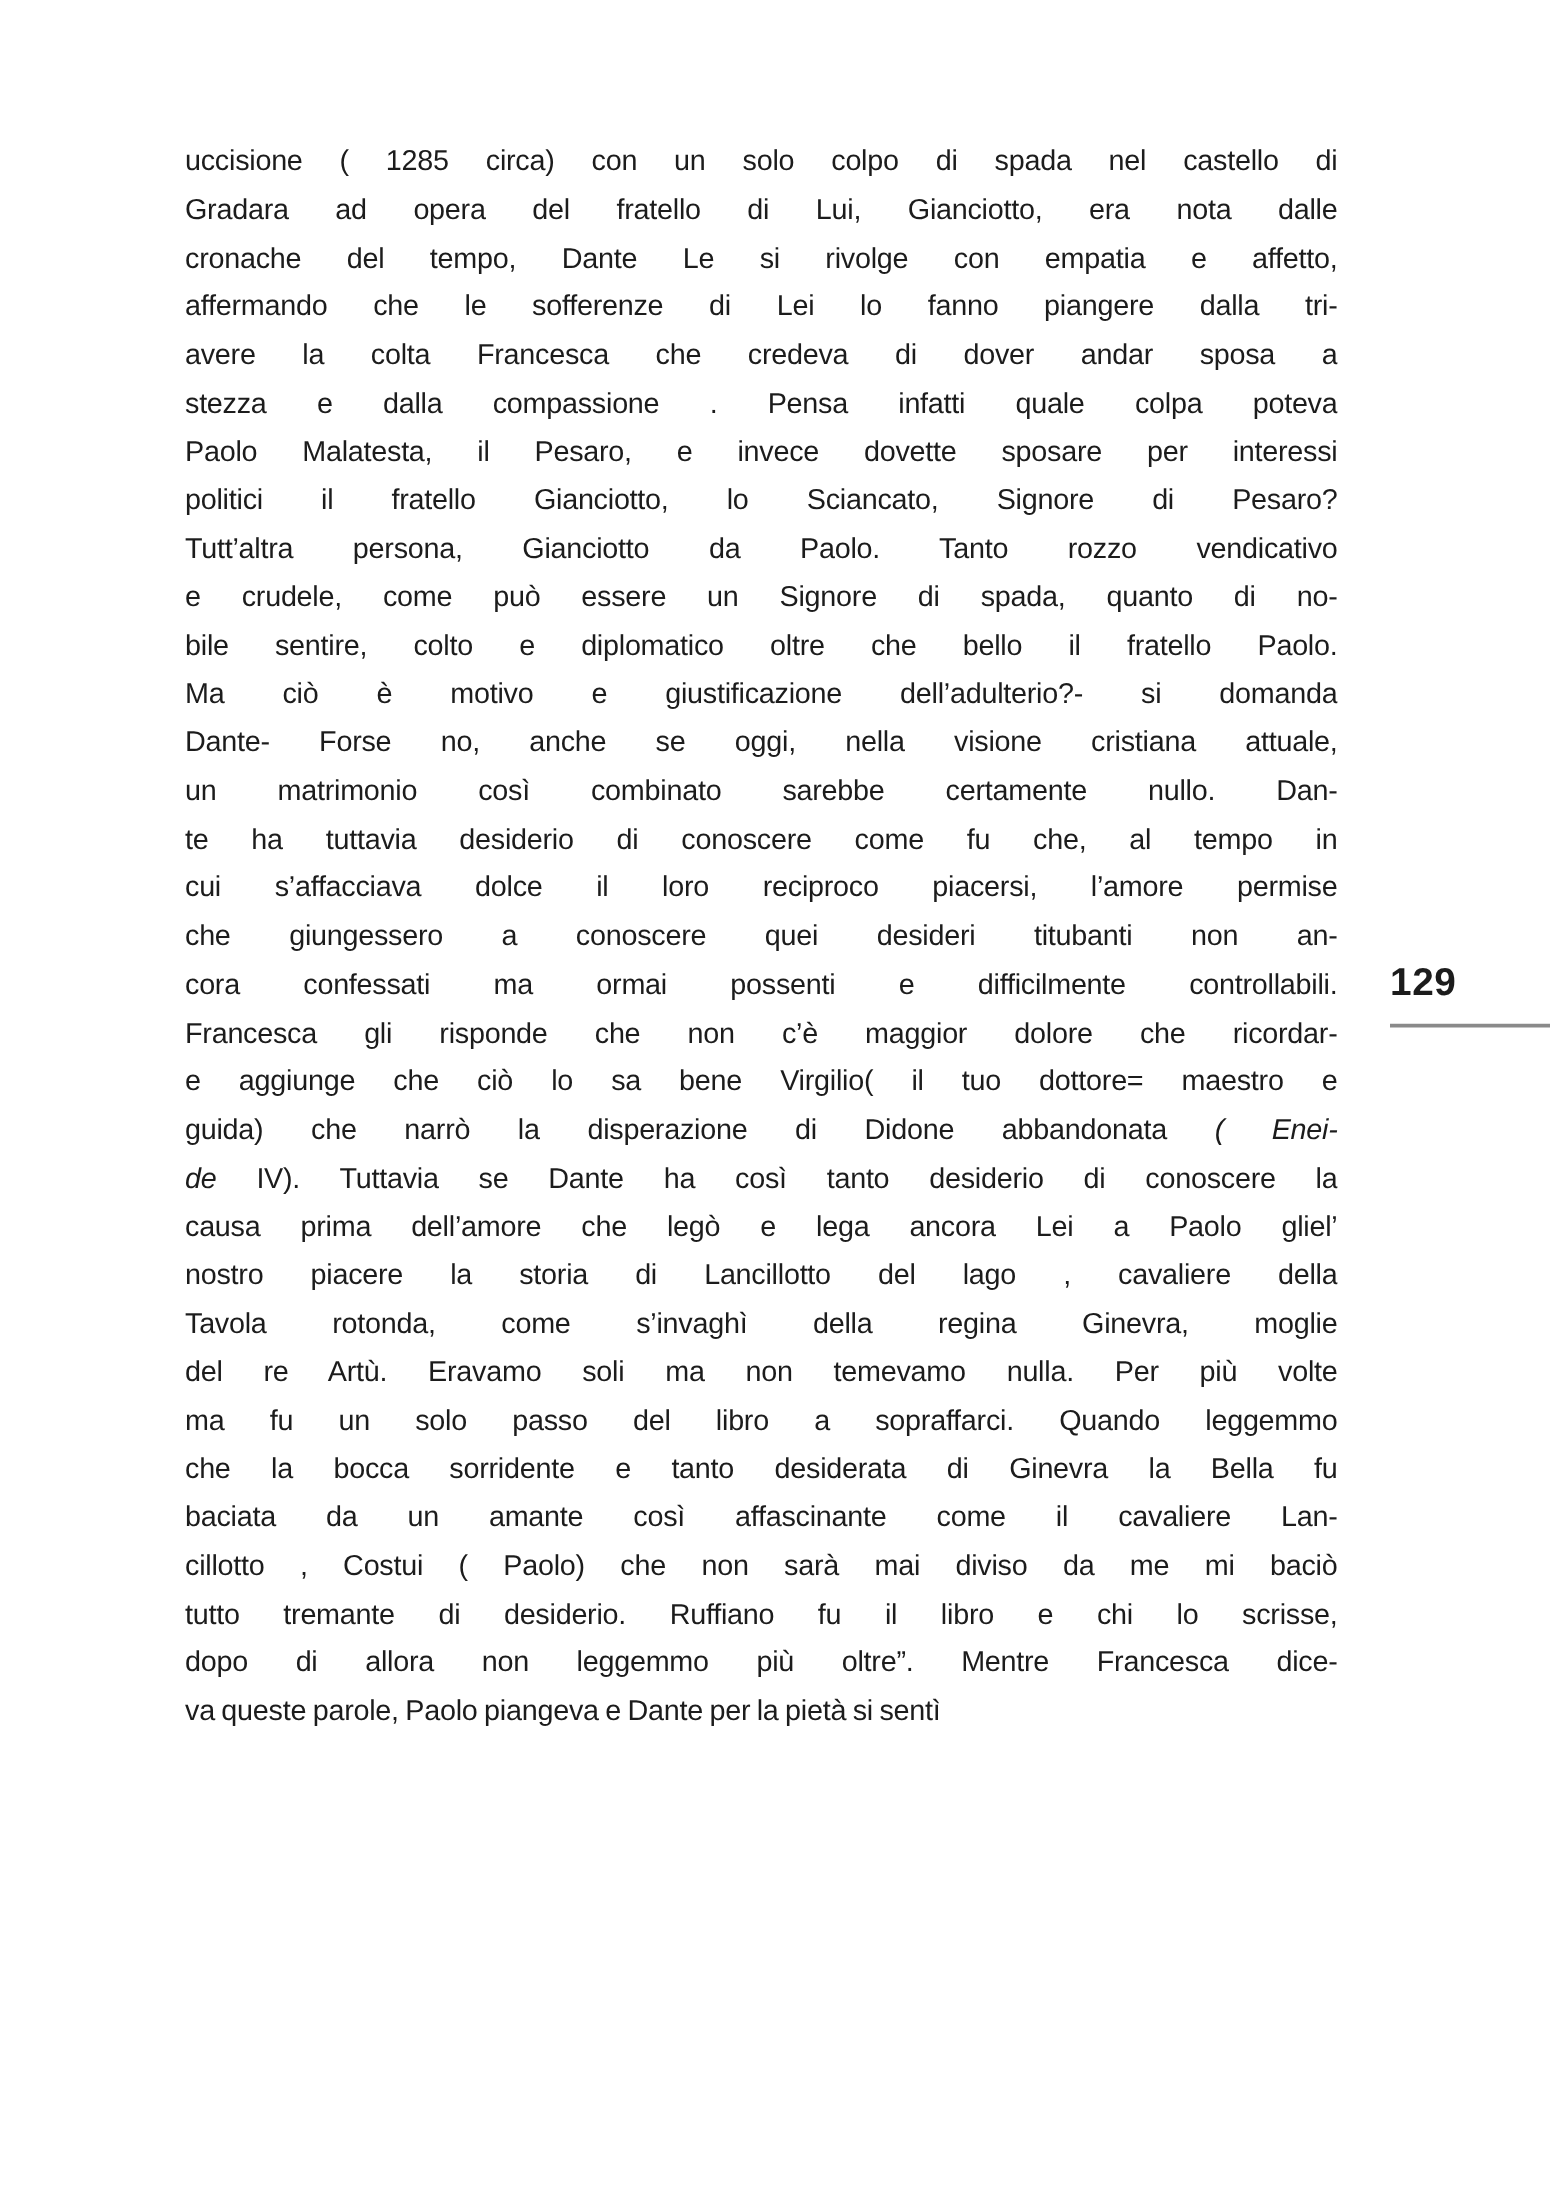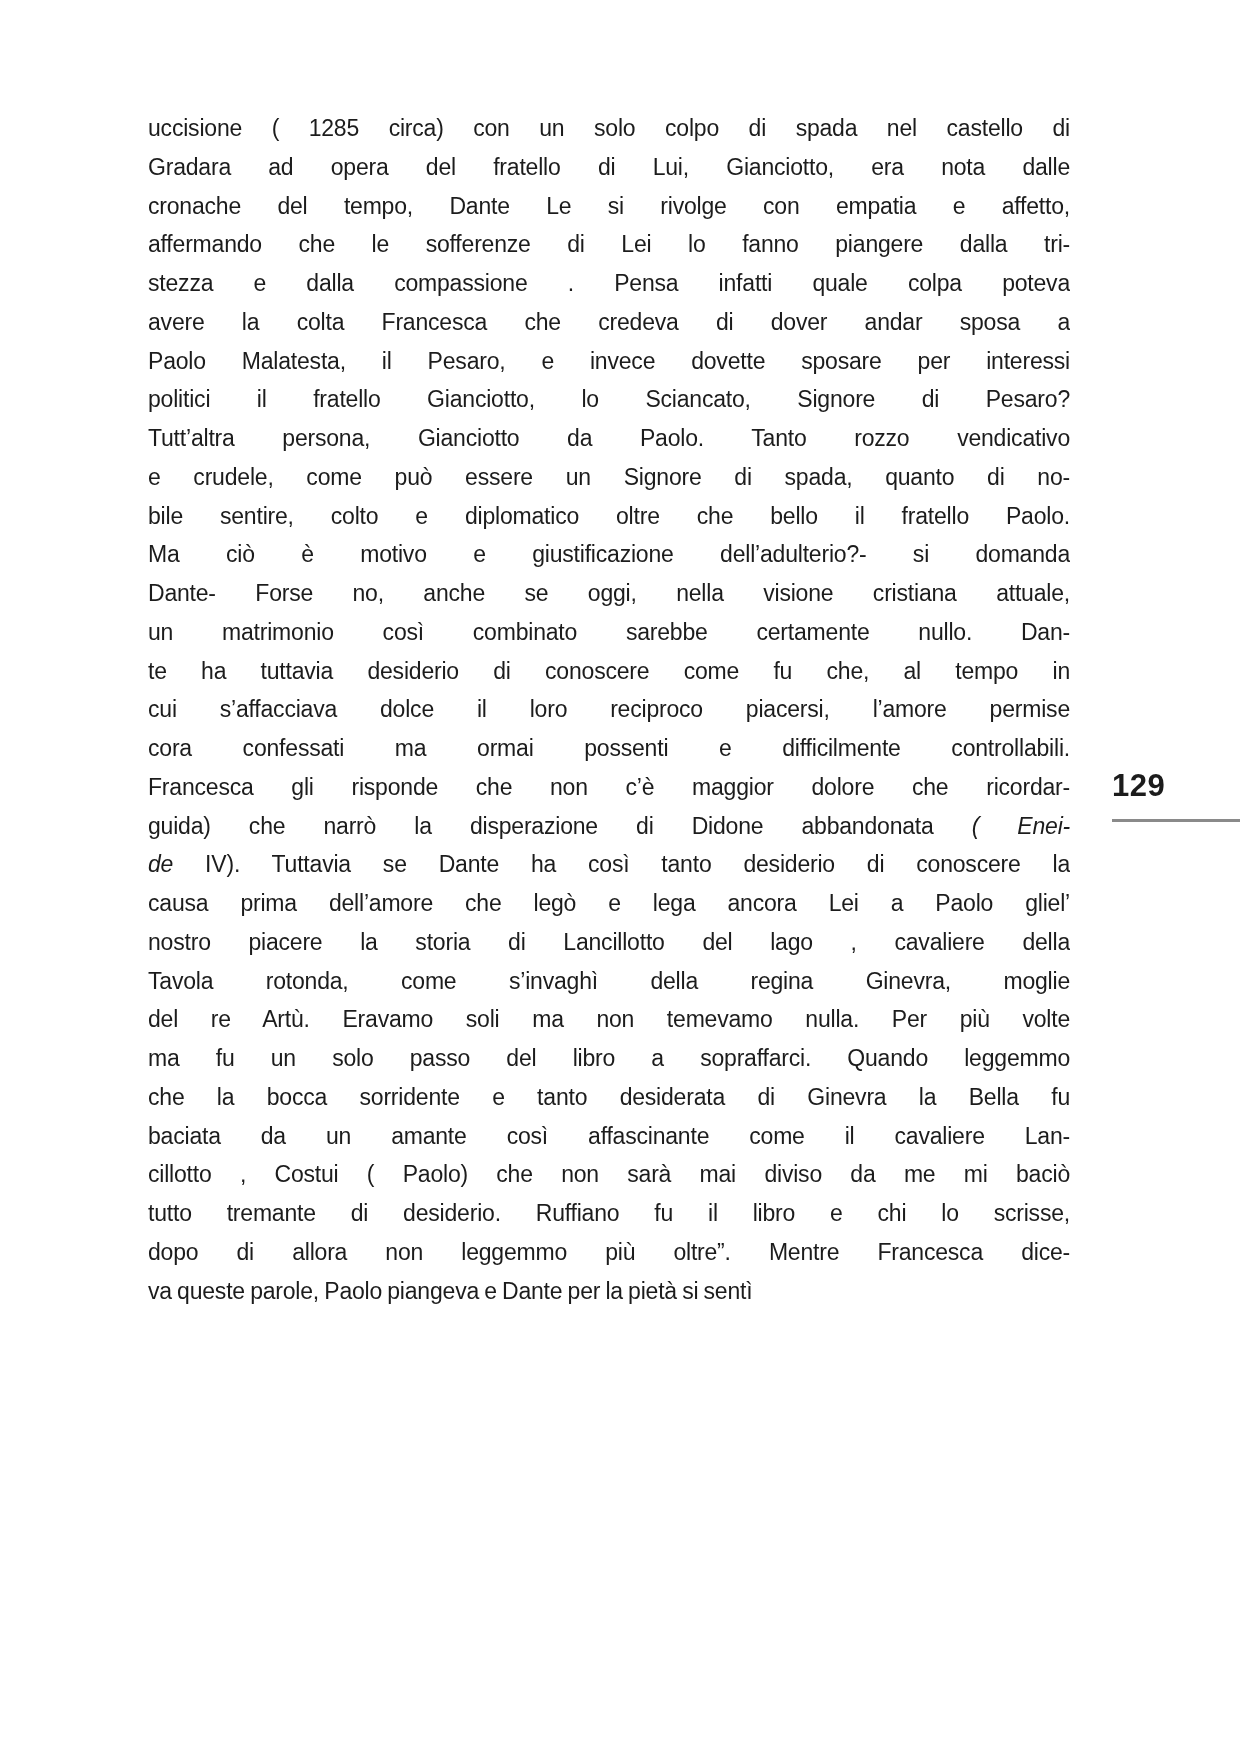--- a/index.html
+++ b/index.html
@@ -67,34 +67,36 @@
 </head>
 <body style="background: rgb(255, 255, 255); color: rgb(28, 28, 28);">
 
 <div class="page">
 
   <div class="text-block" id="text-block">
       <div class="line"><span>uccisione ( 1285 circa) con un solo colpo di spada nel castello di</span></div>
       <div class="line"><span>Gradara ad opera del fratello di Lui,  Gianciotto,  era nota dalle</span></div>
       <div class="line"><span>cronache del tempo, Dante Le si rivolge con empatia e affetto,</span></div>
       <div class="line"><span>affermando che le sofferenze di Lei lo fanno piangere dalla tri-</span></div>
+      <div class="line"><span>avere la colta Francesca  che credeva di dover andar sposa a</span></div>
       <div class="line"><span>stezza e dalla compassione . Pensa infatti quale colpa poteva</span></div>
-      <div class="line"><span>avere la colta Francesca  che credeva di dover andar sposa a</span></div>
       <div class="line"><span>Paolo Malatesta, il Pesaro, e invece dovette sposare per interessi</span></div>
       <div class="line"><span>politici il fratello Gianciotto, lo Sciancato, Signore di Pesaro?</span></div>
       <div class="line"><span>Tutt’altra persona, Gianciotto da Paolo. Tanto rozzo vendicativo</span></div>
       <div class="line"><span>e crudele, come può essere un Signore di spada, quanto di no-</span></div>
       <div class="line"><span>bile sentire, colto e diplomatico oltre che bello il fratello  Paolo.</span></div>
       <div class="line"><span>Ma ciò è motivo e giustificazione dell’adulterio?- si domanda</span></div>
       <div class="line"><span>Dante- Forse no, anche se oggi, nella visione cristiana attuale,</span></div>
       <div class="line"><span>un matrimonio così combinato sarebbe certamente nullo.  Dan-</span></div>
       <div class="line"><span>te ha tuttavia  desiderio di conoscere come fu che,  al tempo in</span></div>
       <div class="line"><span>cui s’affacciava dolce il loro reciproco piacersi, l’amore permise</span></div>
+      <div class="line"><span>che  giungessero a conoscere quei desideri titubanti non an-</span></div>
       <div class="line"><span>cora confessati ma ormai possenti e difficilmente controllabili.</span></div>
       <div class="line"><span>Francesca gli risponde che non c’è maggior dolore che ricordar-</span></div>
+      <div class="line"><span>e aggiunge che ciò lo sa bene Virgilio( il tuo dottore= maestro e</span></div>
       <div class="line"><span>guida) che narrò la disperazione di Didone abbandonata </span><span class="it">( Enei-</span></div>
       <div class="line"><span class="it">de</span><span> IV). Tuttavia se Dante ha così tanto desiderio di conoscere la</span></div>
       <div class="line"><span>causa prima dell’amore che legò e lega ancora Lei a Paolo gliel’</span></div>
       <div class="line"><span>nostro piacere la storia di Lancillotto del lago , cavaliere della</span></div>
       <div class="line"><span>Tavola rotonda,  come s’invaghì della regina Ginevra, moglie</span></div>
       <div class="line"><span>del re Artù. Eravamo soli ma non temevamo nulla. Per più volte</span></div>
       <div class="line"><span>ma fu un solo passo  del libro a sopraffarci. Quando leggemmo</span></div>
       <div class="line"><span>che la bocca sorridente e tanto desiderata di Ginevra la Bella fu</span></div>
       <div class="line"><span>baciata  da un amante così affascinante come il cavaliere Lan-</span></div>
       <div class="line"><span>cillotto , Costui ( Paolo) che non sarà mai diviso da me mi baciò</span></div>

